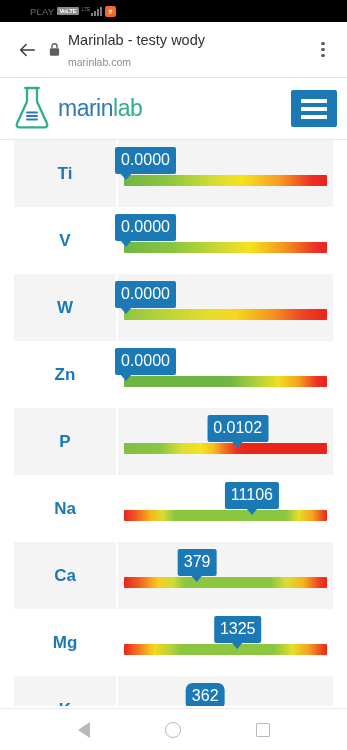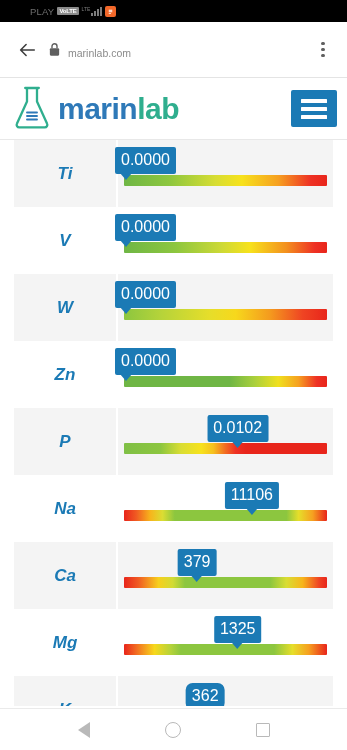--- a/index.html
+++ b/index.html
@@ -86,21 +86,21 @@
   .menubtn i { width:3.2px;height:3.2px;border-radius:50%;background:#5f5f5f;display:block; }
 
   
   .siteheader {
     height:62px; background:#ffffff;
     display:flex; align-items:center; justify-content:space-between;
     padding:0 10px 0 12px;
     border-bottom:1px solid #e8e8e8;
   }
   .logo { display:flex; align-items:center; gap:6px; }
-  .logotext { font-size:30px; font-weight:700; letter-spacing:-0.5px; line-height:1; }
+  .logotext { font-size:23px; font-weight:400; letter-spacing:-0.5px; line-height:1; }
   .logotext .a { color:#2e79b8; }
   .logotext .b { color:#2fae8e; }
   .hamburger {
     width:46px;height:37px;background:#1b7ab5;border-radius:2px;
     display:flex;flex-direction:column;align-items:center;justify-content:center;gap:4px;
   }
   .hamburger i { width:26px;height:4px;background:#fff;display:block;border-radius:.5px; }
 
   
   .results { position:relative; }
@@ -109,21 +109,20 @@
     height:67px;
     margin:0 14px;
     background:#ffffff;
   }
   .row.alt { background:#f4f4f4; }
   .cell-sym {
     width:104px; flex:0 0 104px;
     display:flex; align-items:center; justify-content:center;
     font-size:17px; font-weight:bold; color:#1b7ab5;
     border-right:2px solid #ffffff;
-    font-style:italic;
   }
   .cell-bar {
     flex:1 1 auto; position:relative;
     display:flex; align-items:center;
     padding:0 6px 0 6px;
   }
   .barwrap { position:relative; width:100%; height:100%; }
   .bar {
     position:absolute; left:0; right:0; top:50%;
     height:11px; margin-top:1px; border-radius:1px;
@@ -190,20 +189,21 @@
         <path d="M19 11H4M10 5L4 11l6 6" fill="none" stroke="#3c3c3c" stroke-width="1.7" stroke-linecap="round" stroke-linejoin="round"></path>
       </svg>
   </div>
   <div class="lockwrap">
     <svg width="13" height="15" viewBox="0 0 14 16">
         <rect x="2" y="6.6" width="10" height="8" rx="1.2" fill="#5f5f5f"></rect>
         <path d="M4.3 6.6V4.5a2.7 2.7 0 0 1 5.4 0v2.1" fill="none" stroke="#5f5f5f" stroke-width="1.5"></path>
       </svg>
   </div>
   <div class="urlblock">
+    <div class="pagetitle">Marinlab - testy wody</div>
     <div class="pageurl">marinlab.com</div>
   </div>
   <div class="menubtn">
     <i></i>
     <i></i>
     <i></i>
   </div>
 </div>
 
 <div class="siteheader">

